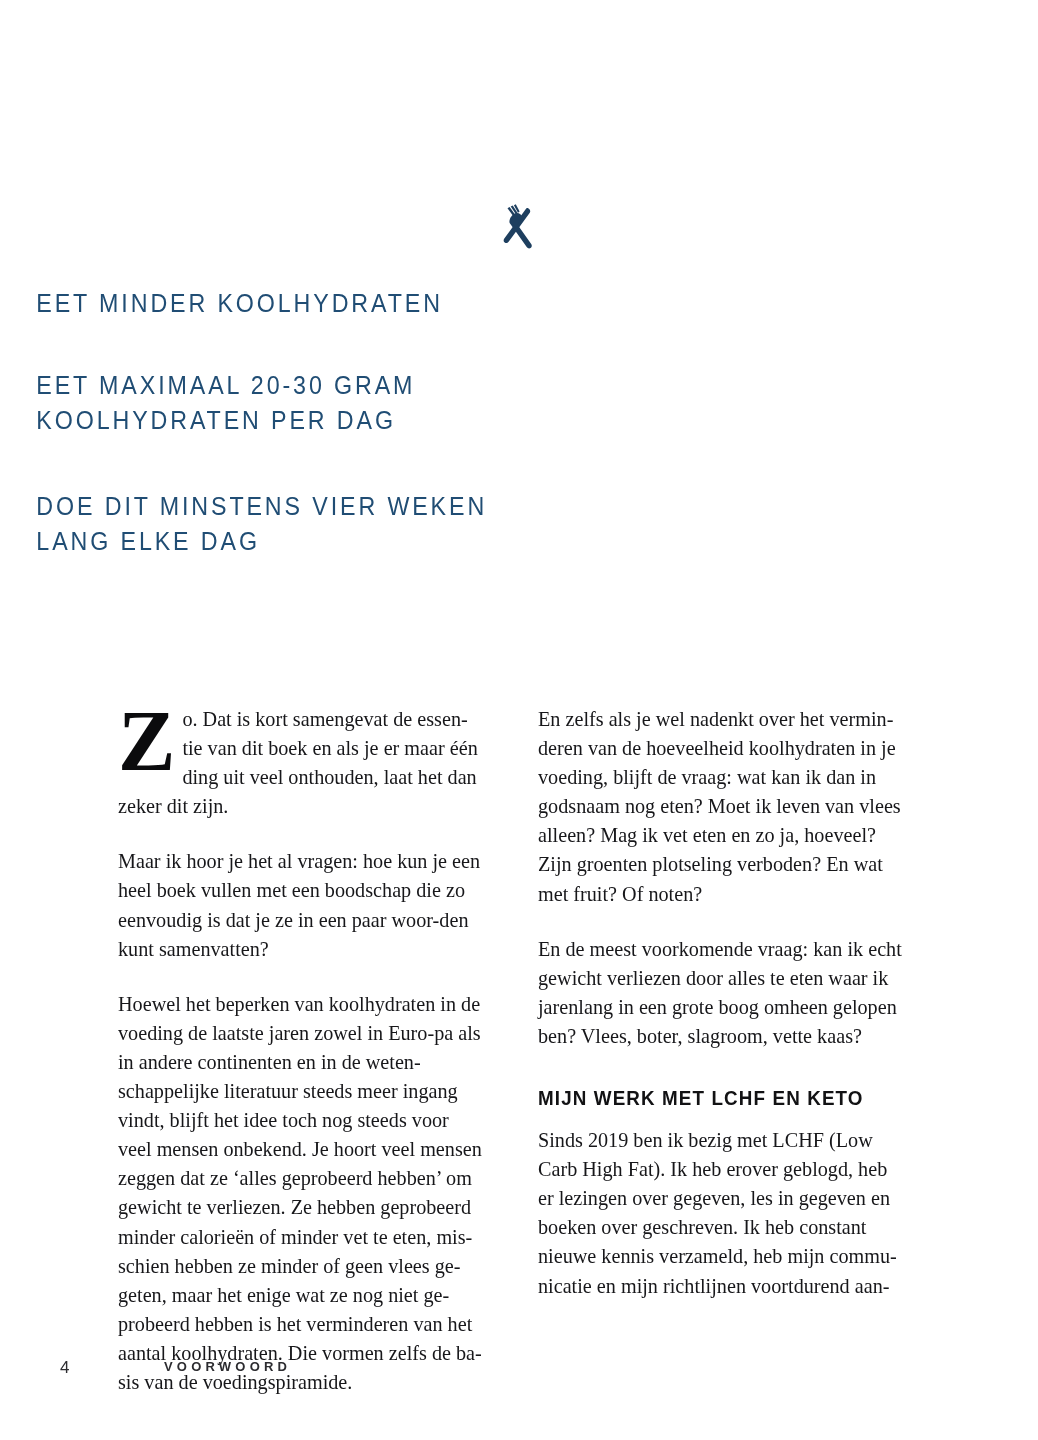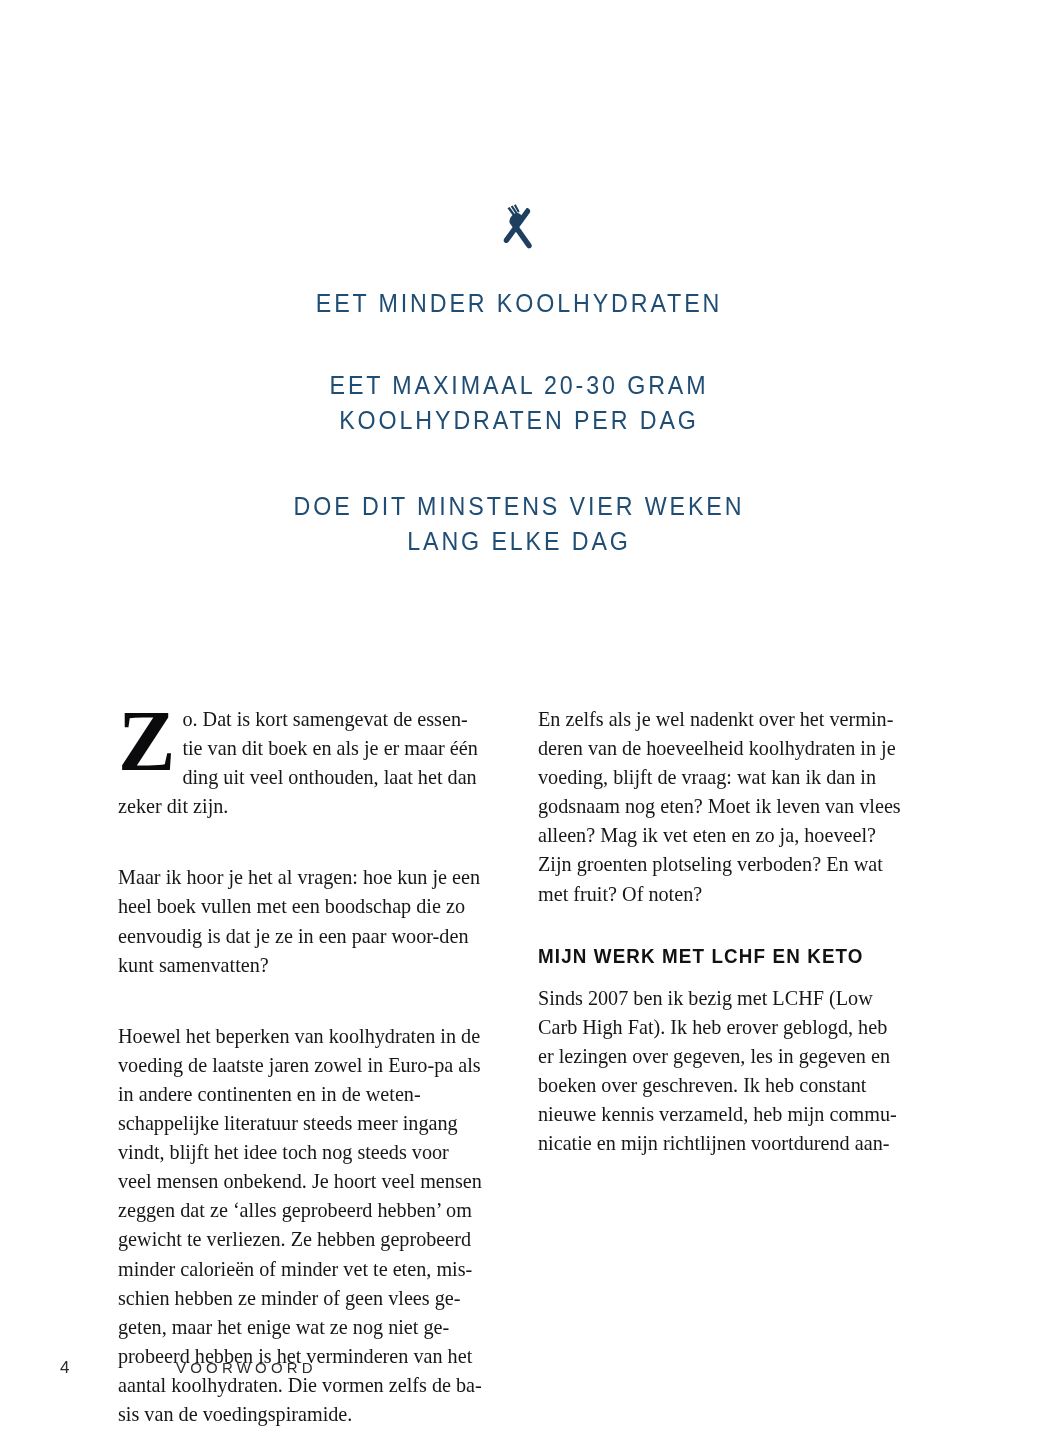--- a/index.html
+++ b/index.html
@@ -34,21 +34,21 @@
     line-height: 0;
   }
   .cutlery-icon svg { display: block; width: 56px; height: 56px; }
 
   
   .heading-block {
     position: absolute;
     left: 0;
     top: 286px;
     width: 1038px;
-    text-align: center;
+    text-align: left;
     font-family: "Liberation Sans", "DejaVu Sans", sans-serif;
     color: #204d74;
   }
 
   .head-line {
     font-size: 25px;
     font-weight: 400;
     letter-spacing: 3.1px;
     line-height: 35px;
     text-transform: uppercase;
@@ -78,21 +78,21 @@
   .column.right { width: 368px; }
 
   .body-par {
     margin: 0;
     font-size: 20.2px;
     line-height: 29.1px;
     text-align: left;
     hyphens: manual;
     color: #17171a;
   }
-  .body-par + .body-par { margin-top: 42px; }
+  .body-par + .body-par { margin-top: 26px; }
 
   
   .with-dropcap .dropcap {
     float: left;
     font-family: "Liberation Serif", "DejaVu Serif", serif;
     font-size: 86px;
     line-height: 66px;
     font-weight: 700;
     padding: 3px 7px 0 0;
     color: #0b0b0d;
@@ -124,25 +124,25 @@
   .footer .page-number {
     position: absolute;
     left: 0;
     top: 0;
     font-size: 17px;
     letter-spacing: 1px;
     font-weight: 400;
   }
   .footer .running-head {
     position: absolute;
-    left: 116px;
+    left: 104px;
     top: 1px;
-    font-size: 15px;
+    font-size: 13px;
     letter-spacing: 4.2px;
-    font-weight: 400;
+    font-weight: 700;
     text-transform: uppercase;
   }
 </style>
 </head>
 <body>
 
 <div class="page">
 
   <div class="masthead">
     <span class="cutlery-icon">
@@ -174,22 +174,23 @@
     <div class="column left">
       <p class="body-par with-dropcap">
         <span class="dropcap">Z</span><span>o. Dat is kort samengevat de essen-tie van dit boek en als je er maar één ding uit veel onthouden, laat het dan zeker dit zijn.</span>
       </p>
       <p class="body-par">Maar ik hoor je het al vragen: hoe kun je een heel boek vullen met een boodschap die zo eenvoudig is dat je ze in een paar woor-den kunt samenvatten?</p>
       <p class="body-par">Hoewel het beperken van koolhydraten in de voeding de laatste jaren zowel in Euro-pa als in andere continenten en in de weten-schappelijke literatuur steeds meer ingang vindt, blijft het idee toch nog steeds voor veel mensen onbekend. Je hoort veel mensen zeggen dat ze ‘alles geprobeerd hebben’ om gewicht te verliezen. Ze hebben geprobeerd minder calorieën of minder vet te eten, mis-schien hebben ze minder of geen vlees ge-geten, maar het enige wat ze nog niet ge-probeerd hebben is het verminderen van het aantal koolhydraten. Die vormen zelfs de ba-sis van de voedingspiramide.</p>
     </div>
 
     <div class="column right">
       <p class="body-par">En zelfs als je wel nadenkt over het vermin-deren van de hoeveelheid koolhydraten in je voeding, blijft de vraag: wat kan ik dan in godsnaam nog eten? Moet ik leven van vlees alleen? Mag ik vet eten en zo ja, hoeveel? Zijn groenten plotseling verboden? En wat met fruit? Of noten?</p>
+      <p class="body-par">En de meest voorkomende vraag: kan ik echt gewicht verliezen door alles te eten waar ik jarenlang in een grote boog omheen gelopen ben? Vlees, boter, slagroom, vette kaas?</p>
       <h2 class="section-heading">MIJN WERK MET LCHF EN KETO</h2>
-      <p class="body-par">Sinds 2007 ben ik bezig met LCHF (Low Carb High Fat). Ik heb erover geblogd, heb er lezingen over gegeven, les in gegeven en boeken over geschreven. Ik heb constant nieuwe kennis verzameld, heb mijn commu-nicatie en mijn richtlijnen voortdurend aan-</p>
+      <p class="body-par">Sinds 2019 ben ik bezig met LCHF (Low Carb High Fat). Ik heb erover geblogd, heb er lezingen over gegeven, les in gegeven en boeken over geschreven. Ik heb constant nieuwe kennis verzameld, heb mijn commu-nicatie en mijn richtlijnen voortdurend aan-</p>
     </div>
 
   </div>
 
   <div class="footer">
     <span class="page-number">4</span>
     <span class="running-head">VOORWOORD</span>
   </div>
 
 </div>

